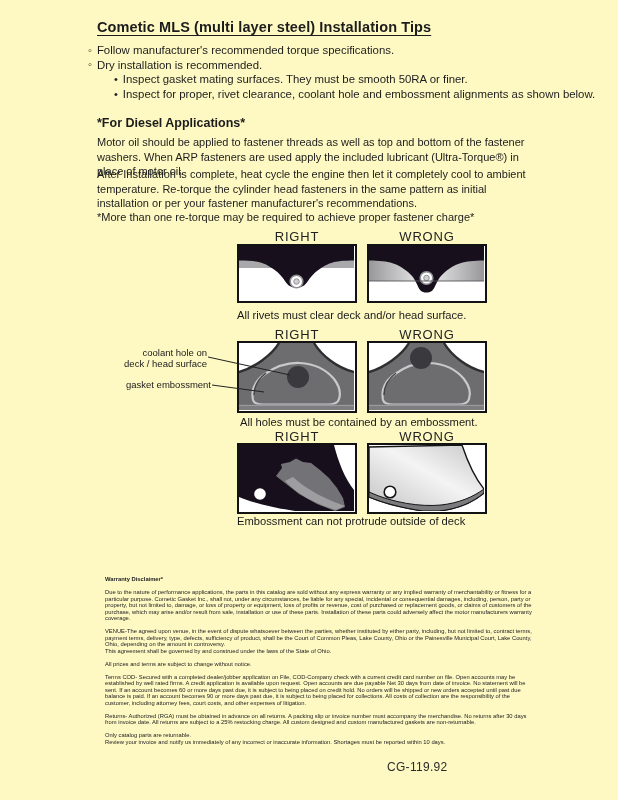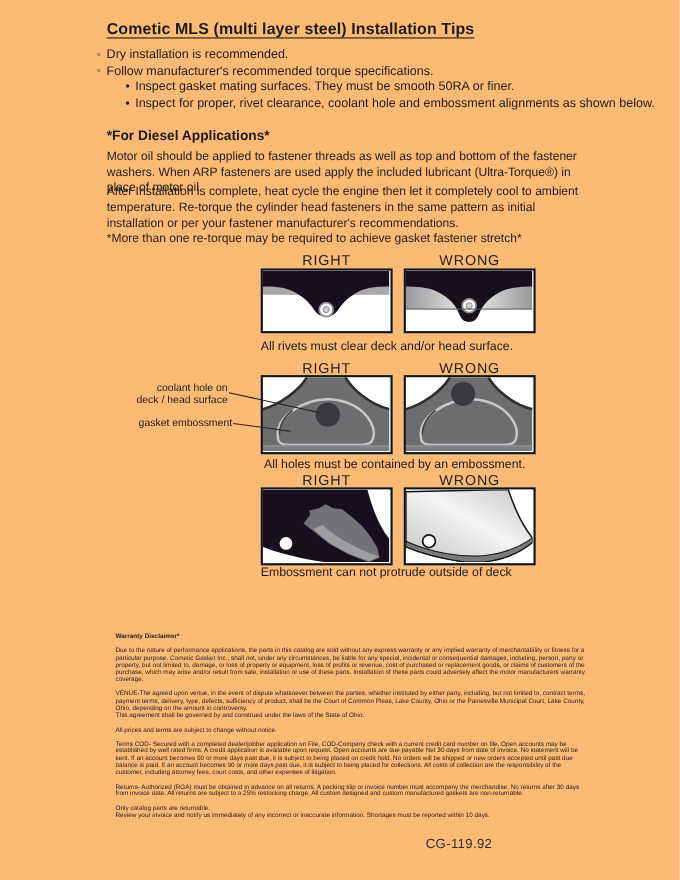--- a/index.html
+++ b/index.html
@@ -1,16 +1,16 @@
 <!DOCTYPE html>
 <html><head>
 <meta charset="utf-8">
 <style>
   html,body{margin:0;padding:0;background:#fff;}
-  .page{position:relative;width:618px;height:800px;background:#fdba74;
+  .page{position:relative;width:618px;height:800px;background:#fef9c3;
         font-family:"Liberation Sans",sans-serif;color:#1c1c1c;overflow:hidden;}
   .abs{position:absolute;}
 
   
   .title{left:97px;top:19px;font-size:14.5px;font-weight:bold;
          text-decoration:underline;text-underline-offset:3px;letter-spacing:.1px;}
   .tips{left:88px;top:43px;font-size:11.4px;line-height:14.5px;}
   .tip{display:flex;}
   .tip::before{content:"\25E6";margin-right:5px;font-size:11px;position:relative;top:-0.5px;}
   .tip-sub{display:flex;margin-left:26px;}
@@ -43,37 +43,37 @@
 </style>
 </head>
 <body>
 
 <div class="page">
 
   <div class="abs title">Cometic MLS (multi layer steel) Installation Tips</div>
 
   <div class="abs tips">
     <div class="tip">
-        <span>Dry installation is recommended.</span>
+        <span>Follow manufacturer's recommended torque specifications.</span>
       </div>
     <div class="tip">
-        <span>Follow manufacturer's recommended torque specifications.</span>
+        <span>Dry installation is recommended.</span>
       </div>
     <div class="tip-sub">
         <span>Inspect gasket mating surfaces.  They must be smooth 50RA or finer.</span>
       </div>
     <div class="tip-sub">
         <span>Inspect for proper, rivet clearance, coolant hole and embossment alignments as shown below.</span>
       </div>
   </div>
 
   <div class="abs diesel-h">*For Diesel Applications*</div>
   <div class="abs para p1">Motor oil should be applied to fastener threads as well as top and bottom of the fastener washers. When ARP fasteners are used apply the included lubricant (Ultra-Torque®) in place of motor oil.</div>
   <div class="abs para p2">After Installation is complete, heat cycle the engine then let it completely cool to ambient temperature. Re-torque the cylinder head fasteners in the same pattern as initial installation or per your fastener manufacturer's recommendations.</div>
-  <div class="abs para note">*More than one re-torque may be required to achieve gasket fastener stretch*</div>
+  <div class="abs para note">*More than one re-torque may be required to achieve proper fastener charge*</div>
 
   <div class="abs fig-label r1-label col-left">RIGHT</div>
   <div class="abs fig-label r1-label col-right">WRONG</div>
 
   <div class="abs fig-box r1-box col-left">
     <svg width="115" height="54" viewBox="0 0 115 54">
       <rect width="115" height="54" fill="#ffffff"></rect>
       <rect x="0" y="14" width="115" height="8" fill="#a9a9ab"></rect>
       <path d="M0,0 H115 V14.5 C94,14.5 88,17.5 78,25 C67,33.5 69,41.5 57.5,41.5 C46,41.5 48,33.5 37,25 C27,17.5 21,14.5 0,14.5 Z" fill="#170f1c"></path>
       <circle cx="57.5" cy="35.5" r="6.3" fill="#ffffff" stroke="#8f8f92" stroke-width="1.6"></circle>

